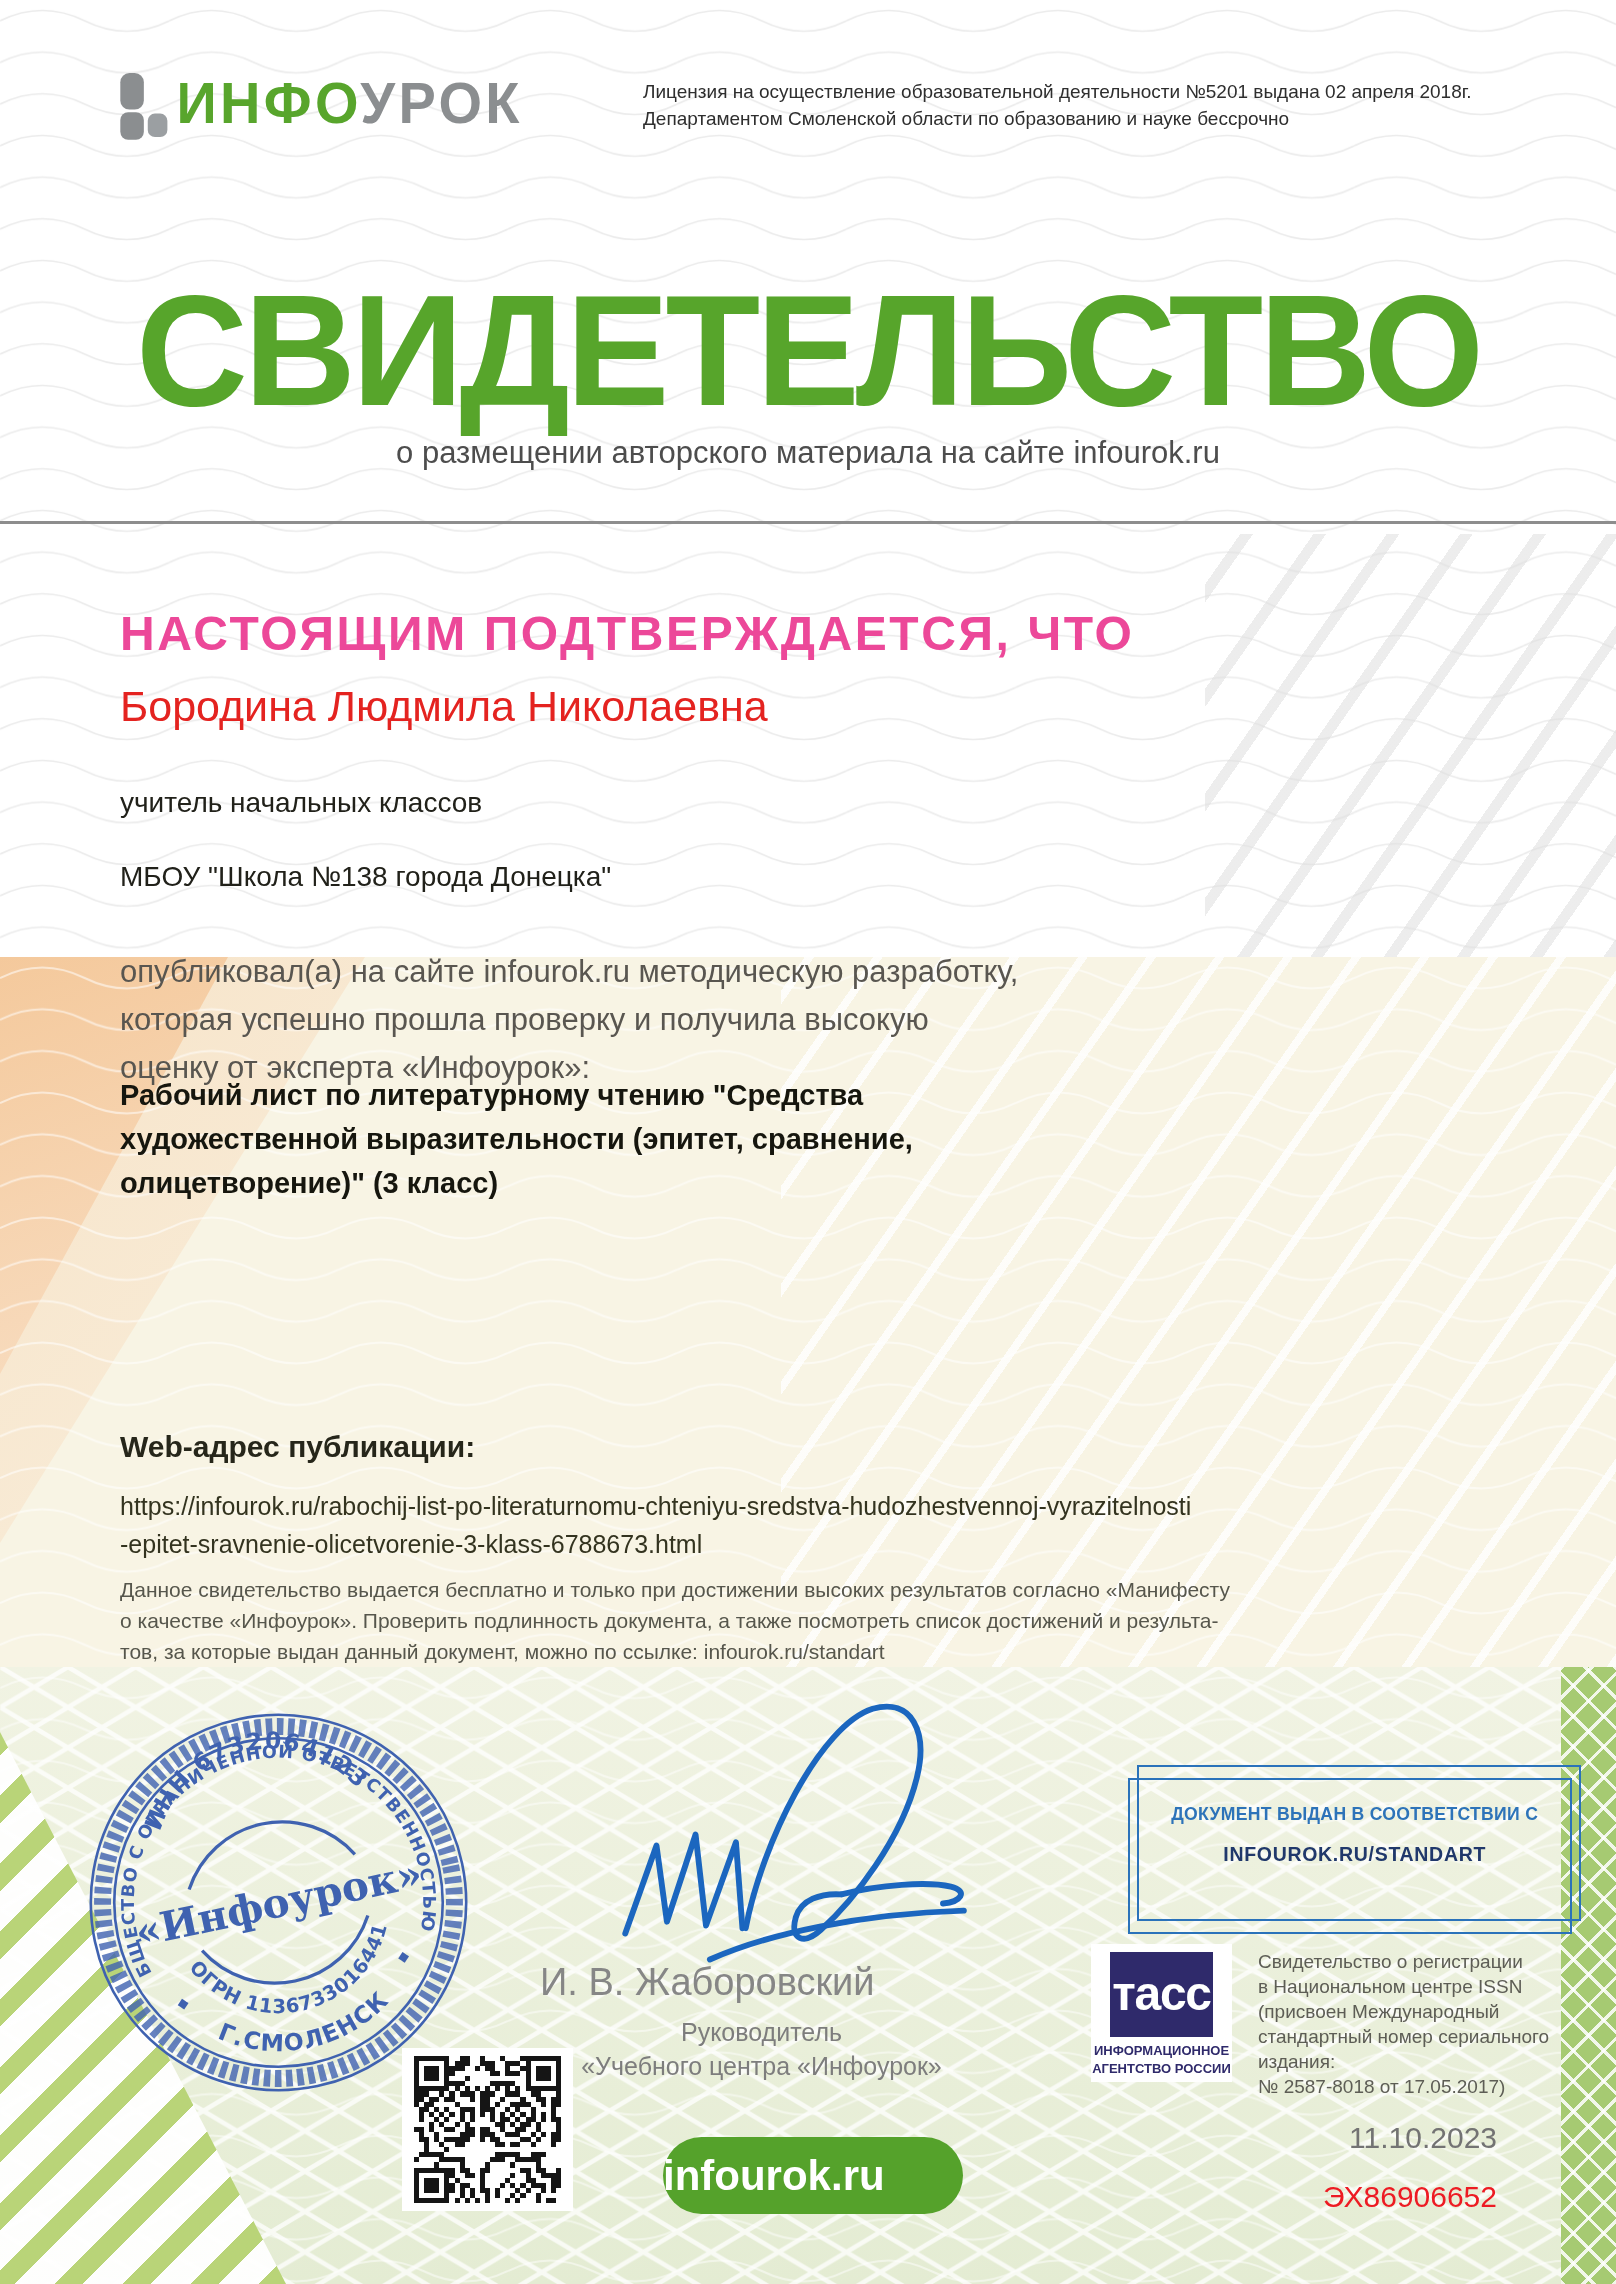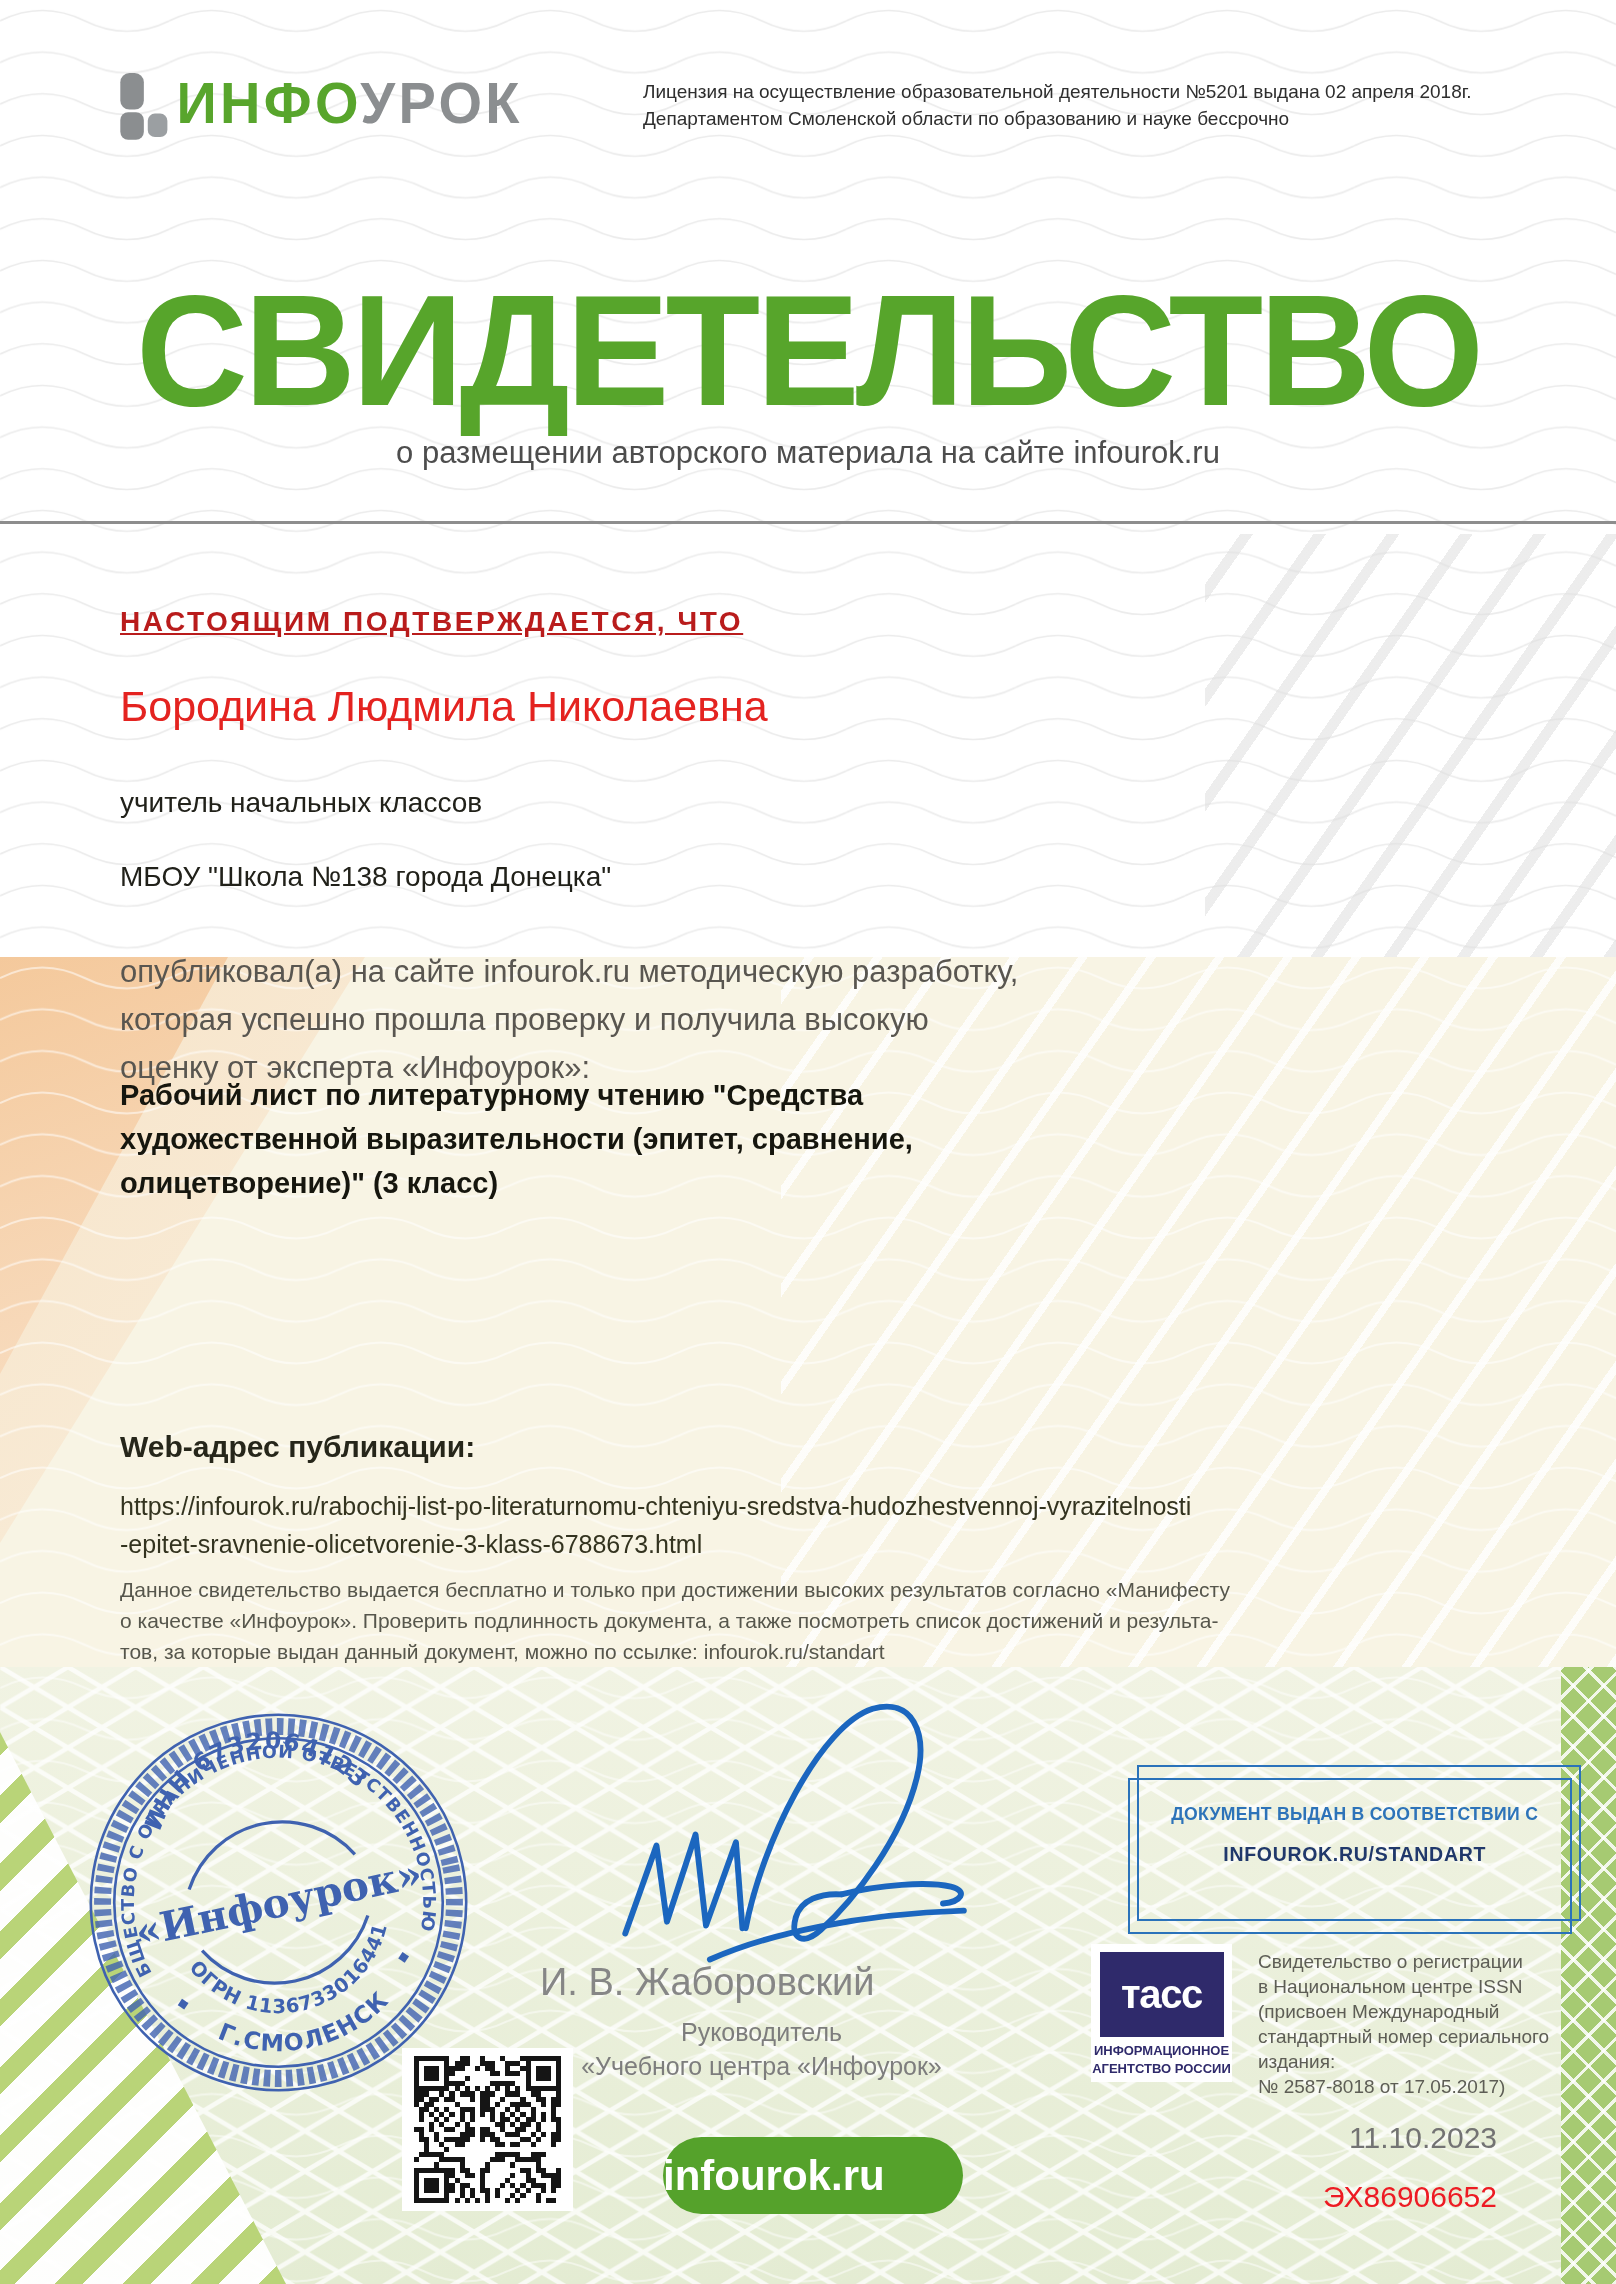--- a/index.html
+++ b/index.html
@@ -32,21 +32,21 @@
   .logo-text{font-weight:bold;font-size:56px;letter-spacing:3.3px;line-height:63px;
              transform:scaleY(1.04);transform-origin:left top;}
   .lg-green{color:#58a52c;} .lg-gray{color:#8b8e90;}
   .license{left:643px;top:78px;width:938px;font-size:19px;line-height:27px;color:#2e2e2e;}
   
   .title{left:0;top:262px;width:1616px;text-align:center;color:#57a52b;font-weight:bold;
          font-size:155px;letter-spacing:-3.9px;white-space:nowrap;transform:scaleY(1.02);}
   .subtitle{left:0;top:435px;width:1616px;text-align:center;font-size:31px;color:#4d4d4d;}
   .rule{left:0;top:521px;width:1616px;height:3.3px;background:#8d8d8d;}
   
-  .confirm{left:120px;top:606px;font-size:28px;font-weight:bold;color:#b91c1c;letter-spacing:2.6px;text-decoration:underline;}
+  .confirm{left:120px;top:606px;font-size:48px;font-weight:bold;color:#ec4899;letter-spacing:2.6px;}
   .name{left:120px;top:682px;font-size:43px;color:#e42320;}
   .role{left:120px;top:787px;font-size:28px;color:#21211a;}
   .school{left:120px;top:861px;font-size:28px;color:#21211a;}
   .intro{left:120px;top:936px;font-size:31px;line-height:48px;color:#595650;margin-top:12px;}
   .work{left:120px;top:1073px;width:846px;font-size:29px;line-height:44px;
         font-weight:bold;color:#16160e;}
   
   .webhead{left:120px;top:1430px;font-size:30px;font-weight:bold;color:#26261a;text-align:center;}
   .url{left:120px;top:1487px;font-size:25px;line-height:38px;color:#33331f;}
   .disclaimer{left:120px;top:1574px;font-size:21px;line-height:31px;color:#56564c;}
@@ -61,23 +61,23 @@
   .pill{left:663px;top:2137px;width:300px;height:77px;border-radius:39px;background:#55a22b;
         display:flex;align-items:center;justify-content:flex-start;
         color:#ffffff;font-weight:bold;font-size:42px;}
   .manifest{left:1128px;top:1737px;width:456px;height:176px;margin-top:28px;}
   .manifest .b1{position:absolute;left:9px;top:0;width:440px;height:152px;border:2.6px solid #2a72ba;}
   .manifest .b2{position:absolute;left:0;top:13px;width:440px;height:152px;border:2.6px solid #2a72ba;}
   .manifest .txt{position:absolute;left:5.2px;top:29px;width:443px;text-align:center;
                  font-size:17.6px;font-weight:bold;color:#2d73b9;line-height:40px;letter-spacing:0.3px;}
   .manifest .txt .l3{font-size:19.5px;color:#20386b;letter-spacing:0.7px;}
   .tass{left:1091px;top:1944px;width:141px;height:138px;background:#ffffff;text-align:center;}
-  .tass .sq{margin:7.8px auto 5.2px auto;width:124px;height:85px;background:#2f2a6b;
+  .tass .sq{margin:7.8px auto 5.2px auto;width:103px;height:85px;background:#2f2a6b;
             display:flex;align-items:center;justify-content:center;
-            color:#ffffff;font-weight:bold;font-size:40px;letter-spacing:-1.3px;line-height:72px;}
+            color:#ffffff;font-weight:bold;font-size:48px;letter-spacing:-1.3px;line-height:72px;}
   .tass .cap{font-size:13px;font-weight:bold;color:#2f2a6b;line-height:17.6px;}
   .issn{left:1258px;top:1949px;font-size:19px;line-height:25px;color:#5d5d55;}
   .date{left:1224px;top:2121px;width:273px;text-align:right;font-size:30px;color:#737373;}
   .certnum{left:1224px;top:2180px;width:273px;text-align:right;font-size:30px;color:#ed1b23;}
 </style>
 </head>
 <body>
 
 <div class="abs bg-cream deco"></div>
 <div class="abs bg-green deco"></div>

